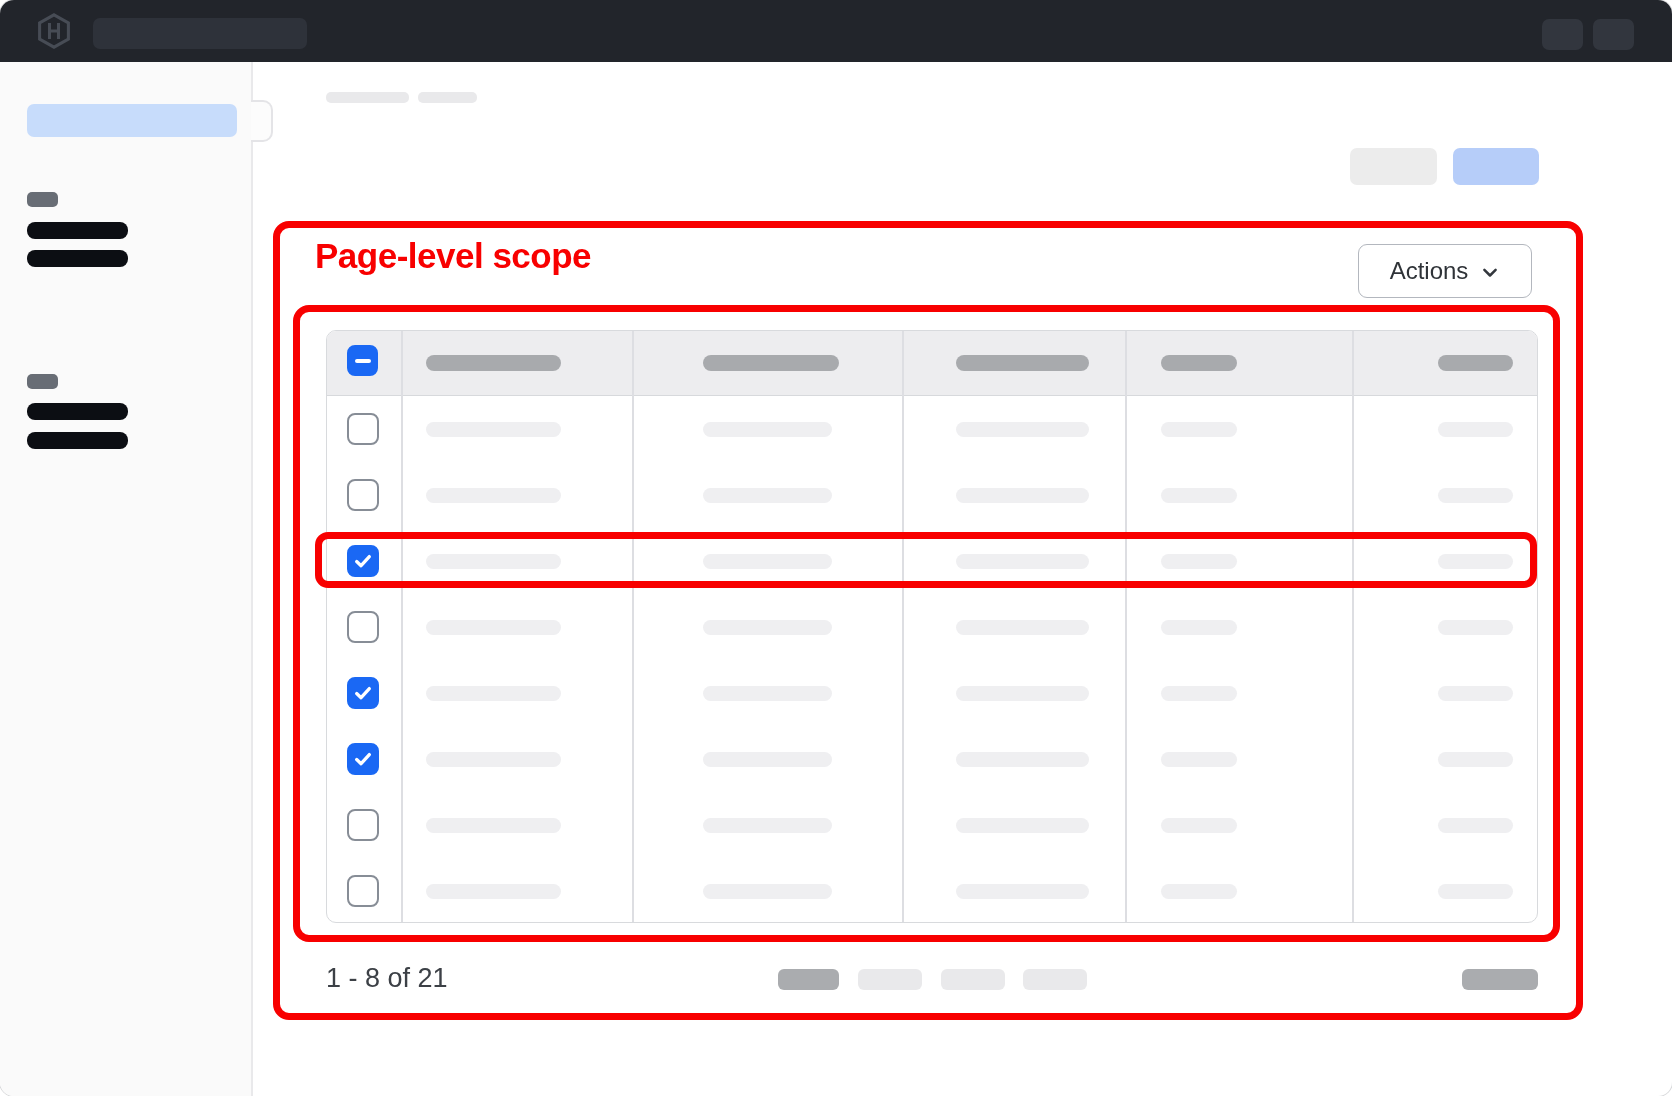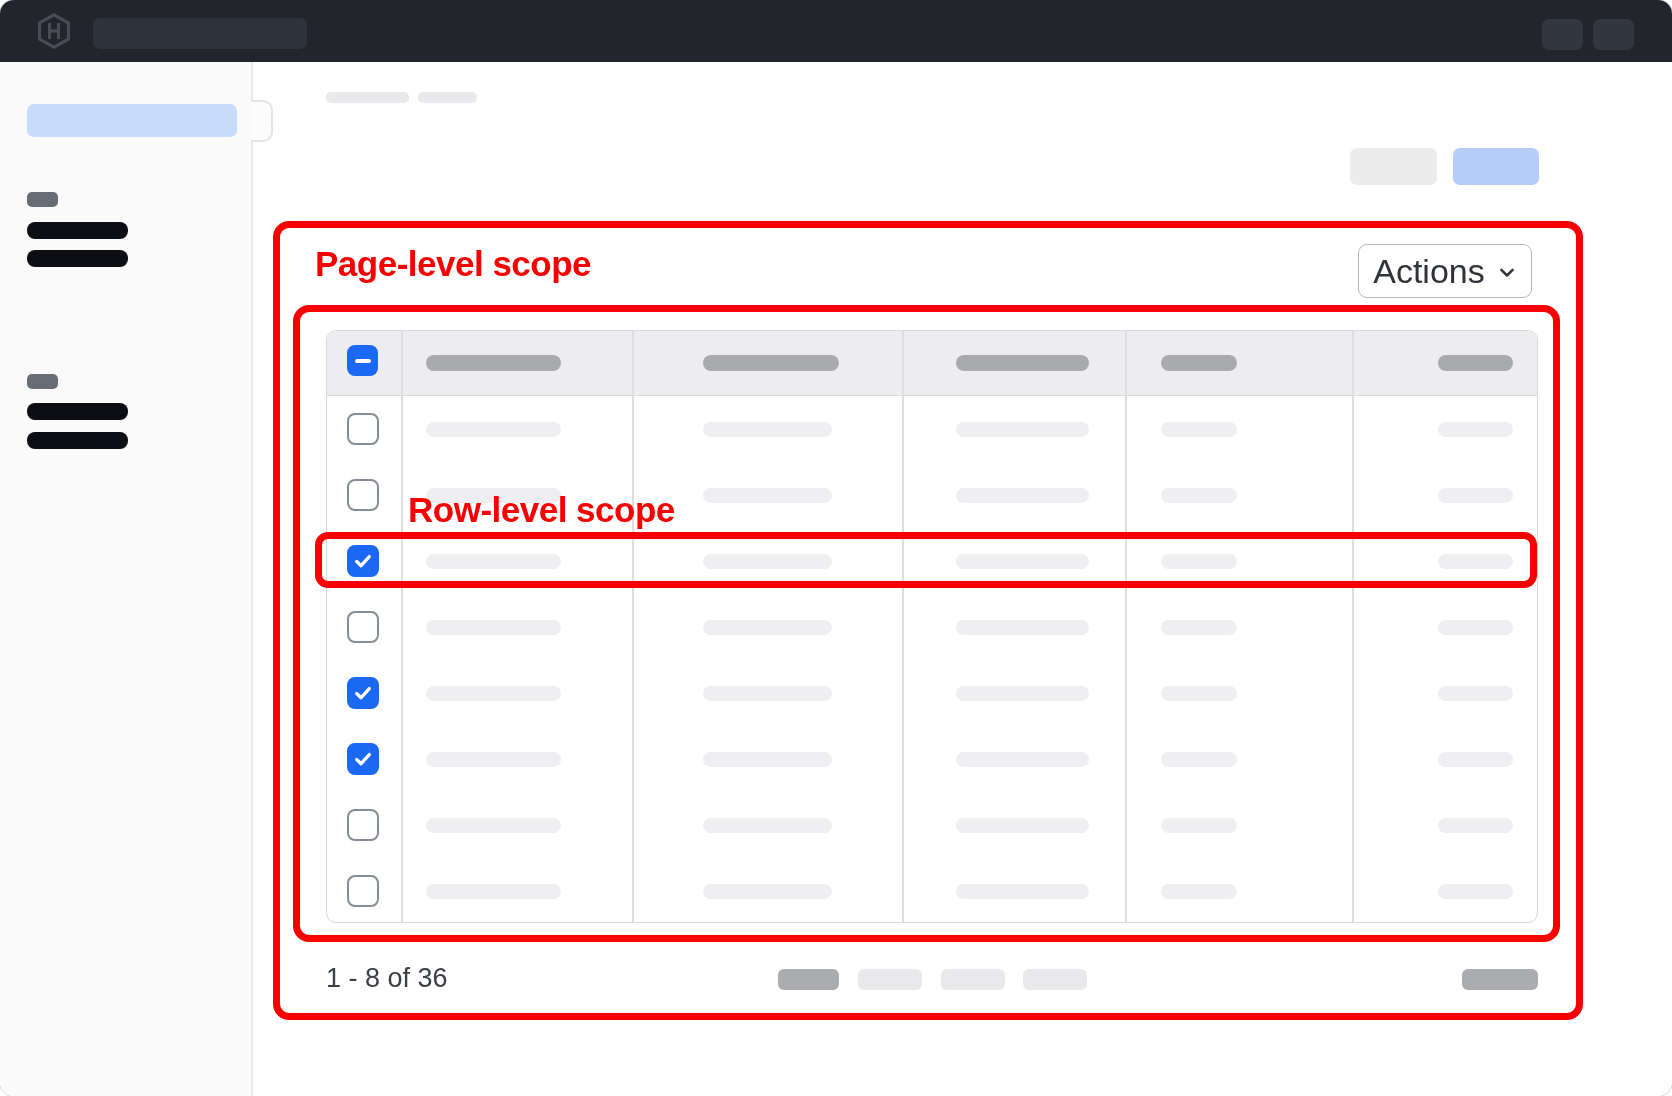--- a/index.html
+++ b/index.html
@@ -34,34 +34,34 @@
   .crumb { position:absolute; top:92px; height:11px; background:#e9e9eb; border-radius:5px; }
   .crumb.c1 { left:326px; width:83px; } .crumb.c2 { left:418px; width:59px; }
   .hero-btn { position:absolute; top:148px; height:37px; border-radius:7px; }
   .hero-btn.gray { left:1350px; width:87px; background:#ececec; }
   .hero-btn.blue { left:1453px; width:86px; background:#b6cdf9; }
 
   
   .ann { position:absolute; color:#f80000; font-weight:700; font-size:35px;
          letter-spacing:-0.5px; white-space:nowrap; }
   .ann-global-label { left:287px; top:172px; }
-  .ann-page-label   { left:315px; top:244px; }
+  .ann-page-label   { left:315px; top:236px; }
   .ann-row-label    { left:408px; top:490px; z-index:30; }
   .ann-box { position:absolute; border:7px solid #f80000; pointer-events:none; }
   .box-global { left:273px; top:221px; width:1310px; height:799px; border-radius:16px; z-index:20; }
   .box-page   { left:293px; top:305px; width:1267px; height:637px; border-radius:16px; z-index:20; }
   .box-row    { left:315px; top:532px; width:1222px; height:56px;  border-radius:13px; z-index:25; }
 
   
   .sel-summary { position:absolute; top:258px; left:1030px; width:300px; text-align:right;
                  font-size:27px; color:#3c4046; }
   .actions-btn { position:absolute; left:1358px; top:244px; width:174px; height:54px;
                  background:#ffffff; border:1.5px solid #b3b7be; border-radius:9px;
                  display:flex; align-items:center; justify-content:center; gap:12px;
-                 font-size:34px; color:#2f3338; }
+                 font-size:24px; color:#2f3338; }
   .actions-btn svg { margin-top:3px; }
 
   
   .table { position:absolute; left:326px; top:330px; width:1212px; height:593px;
            background:#ffffff; border:1.5px solid #d8dadd; border-radius:10px; }
   .thead { position:absolute; left:0; top:0; width:100%; height:65px; background:#ededef;
            border-bottom:1px solid #d7d9dc; border-radius:9px 9px 0 0; }
   .vsep { position:absolute; top:0; width:2px; height:100%; background:#dddee2; }
   .skel { position:absolute; border-radius:8px; }
   .skel.hdr { top:24px; height:16px; background:#a8aaad; }
@@ -112,21 +112,20 @@
     <div class="side-tab"></div>
 
     <div class="crumb c1"></div>
     <div class="crumb c2"></div>
     <div class="hero-btn gray"></div>
     <div class="hero-btn blue"></div>
 
     <div class="ann-box box-global"></div>
     <div class="ann ann-page-label">Page-level scope</div>
     <div class="ann-box box-page"></div>
-    <div class="ann ann-row-label">Row-level scope</div>
     <div class="ann-box box-row"></div>
 
     <div class="actions-btn">
       <span>Actions</span>
       <svg width="20" height="20" viewBox="0 0 16 16">
         <path d="M3.5 5.5 L8 10 L12.5 5.5" fill="none" stroke="#33373d" stroke-width="2" stroke-linecap="round" stroke-linejoin="round"></path>
       </svg>
     </div>
 
     <div class="table">
@@ -223,21 +222,21 @@
     <div class="cbx" style="left:20px; top:17px;"></div>
     <div class="skel cell" style="left:99px;  width:135px; top:26px;"></div>
     <div class="skel cell" style="left:376px; width:129px; top:26px;"></div>
     <div class="skel cell" style="left:629px; width:133px; top:26px;"></div>
     <div class="skel cell" style="left:834px; width:76px;  top:26px;"></div>
     <div class="skel cell" style="left:1111px;width:75px;  top:26px;"></div>
   </div>
 </div>
     </div>
 
-    <div class="range">1 - 8 of 36</div>
+    <div class="range">1 - 8 of 21</div>
     <div class="pg dark prev"></div>
     <div class="pg lite p1"></div>
     <div class="pg lite p2"></div>
     <div class="pg lite p3"></div>
     <div class="pg dark next"></div>
 
   </div>
 </div>
 
 </body></html>

